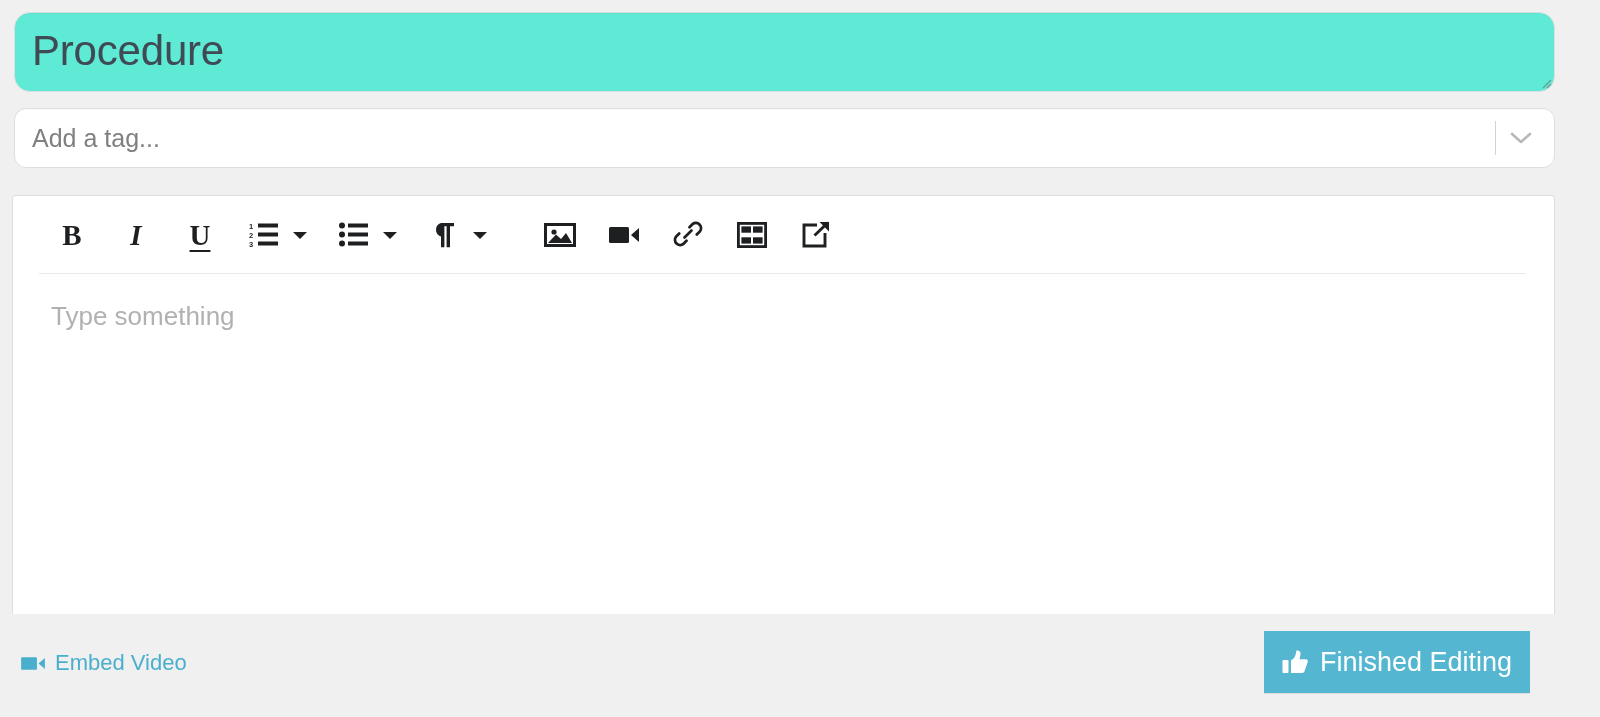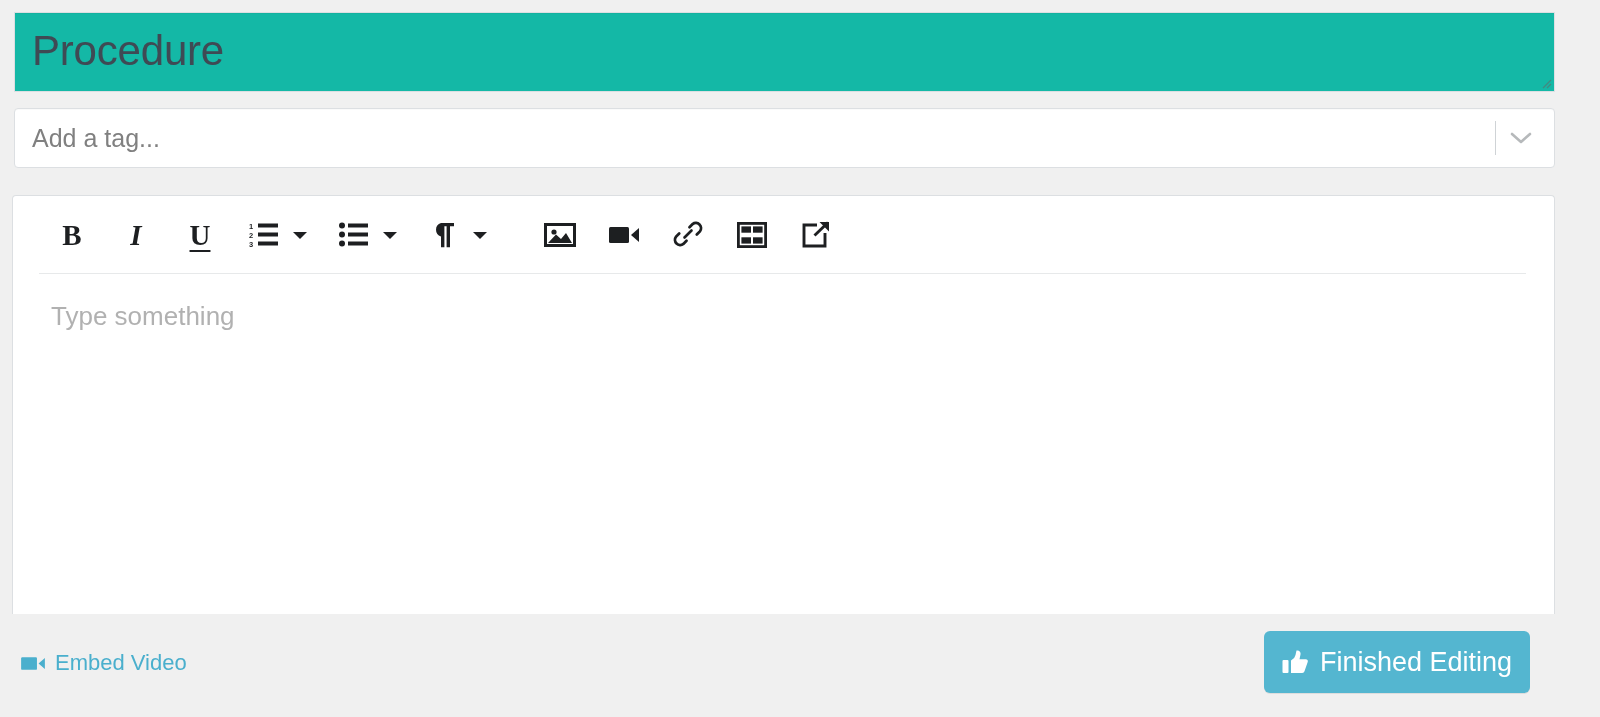--- a/index.html
+++ b/index.html
@@ -20,23 +20,23 @@
     background: #f0f0f0;
   }
 
   
   .title-box {
     position: absolute;
     left: 14px;
     top: 12px;
     width: 1541px;
     height: 80px;
-    background: #14b8a6;
+    background: #5eead4;
     border: 1px solid #dcdfe2;
-    border-radius: 0;
+    border-radius: 16px;
     box-shadow: inset 0 1px 1px rgba(0,0,0,0.035);
   }
   .title-text {
     position: absolute;
     left: 17px;
     top: 10px;
     font-size: 42px;
     line-height: 56px;
     color: #3f4a54;
     font-weight: 400;
@@ -54,21 +54,21 @@
 
   
   .tag-box {
     position: absolute;
     left: 14px;
     top: 108px;
     width: 1541px;
     height: 60px;
     background: #ffffff;
     border: 1px solid #dcdfe2;
-    border-radius: 4px;
+    border-radius: 12px;
     box-shadow: inset 0 1px 1px rgba(0,0,0,0.025);
   }
   .tag-placeholder {
     position: absolute;
     left: 17px;
     top: 0;
     height: 58px;
     display: flex;
     align-items: center;
     font-size: 25px;
@@ -191,21 +191,21 @@
   .embed-video .label { color: #4aafcd; }
 
   .finish-btn {
     position: absolute;
     left: 1264px;
     top: 631px;
     width: 266px;
     height: 62px;
     background: #54b6d0;
     border: none;
-    border-radius: 6px;
+    border-radius: 0;
     color: #ffffff;
     font-size: 27px;
     font-family: "Liberation Sans", sans-serif;
     display: flex;
     align-items: center;
     justify-content: center;
     gap: 11px;
     cursor: pointer;
     box-shadow: 0 1px 0 rgba(0,0,0,0.08);
   }

